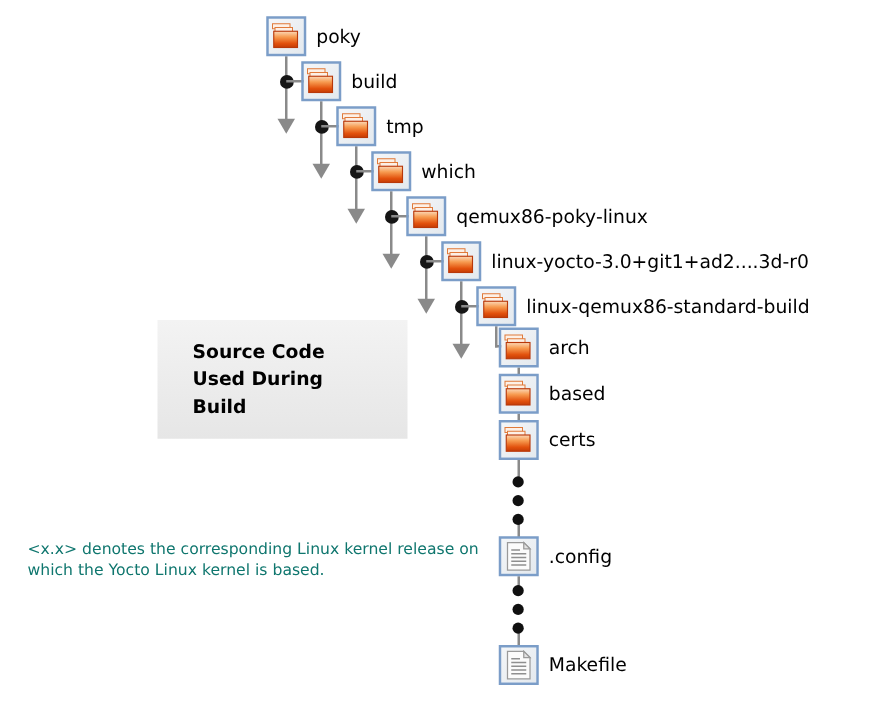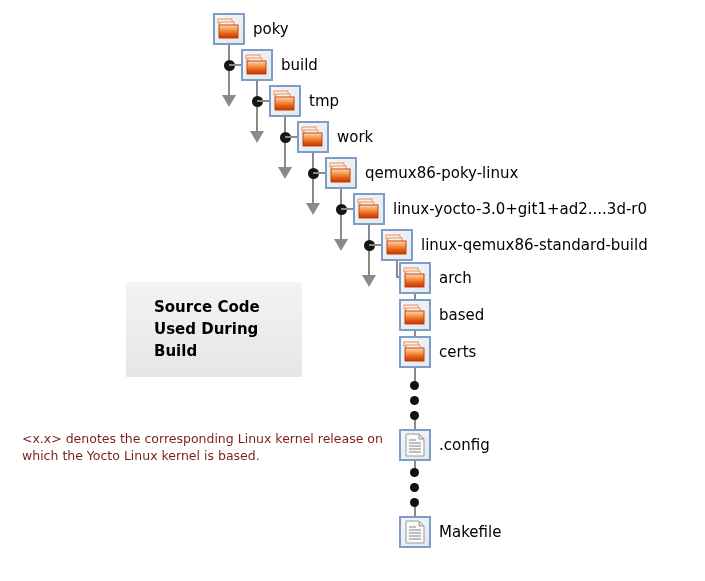--- a/index.html
+++ b/index.html
@@ -90,22 +90,22 @@
     width: 9px;
     height: 9px;
     border-radius: 50%;
     background: #101010;
   }
 
   
   #callout {
     position: absolute;
     left: 126px;
-    top: 282px;
-    width: 176px;
+    top: 256px;
+    width: 200px;
     height: 95px;
     background: linear-gradient(180deg, #f3f3f3 0%, #ebebeb 60%, #e6e6e6 100%);
     box-sizing: border-box;
   }
   #callout .callout-text {
     position: absolute;
     left: 28px;
     top: 14px;
     font-size: 15px;
     font-weight: bold;
@@ -123,21 +123,21 @@
   }
   #note .note-title {
     font-size: 12px;
     font-weight: bold;
     line-height: 16px;
     color: #000000;
   }
   #note .note-body {
     font-size: 12.5px;
     line-height: 17px;
-    color: #7f1d1d;
+    color: #0f766e;
     white-space: pre-line;
   }
 </style>
 </head>
 <body>
 
 <div id="diagram">
 
   <div class="vline" style="left:228px; top:45px; height:60px;"></div>
   <div class="dot" style="left:223.5px; top:59.5px;"></div>
@@ -234,21 +234,21 @@
   </div>
 
   <div class="node" style="left:297px; top:121px;">
     <div class="icon-frame">
       <svg class="folder-svg" viewBox="0 0 24 24">
         <rect x="1" y="2" width="14" height="4" fill="#fdf0e6" stroke="#e07a3a" stroke-width="0.8"></rect>
         <rect x="3" y="5" width="14" height="4" fill="#fdf0e6" stroke="#e07a3a" stroke-width="0.8"></rect>
         <rect x="2" y="8" width="19" height="13" fill="url(#fg-poky)" stroke="#b8380a" stroke-width="0.9"></rect>
       </svg>
     </div>
-    <div class="label">work</div>
+    <div class="label">which</div>
   </div>
 
   <div class="node" style="left:325px; top:157px;text-align:right;">
     <div class="icon-frame">
       <svg class="folder-svg" viewBox="0 0 24 24">
         <rect x="1" y="2" width="14" height="4" fill="#fdf0e6" stroke="#e07a3a" stroke-width="0.8"></rect>
         <rect x="3" y="5" width="14" height="4" fill="#fdf0e6" stroke="#e07a3a" stroke-width="0.8"></rect>
         <rect x="2" y="8" width="19" height="13" fill="url(#fg-poky)" stroke="#b8380a" stroke-width="0.9"></rect>
       </svg>
     </div>

